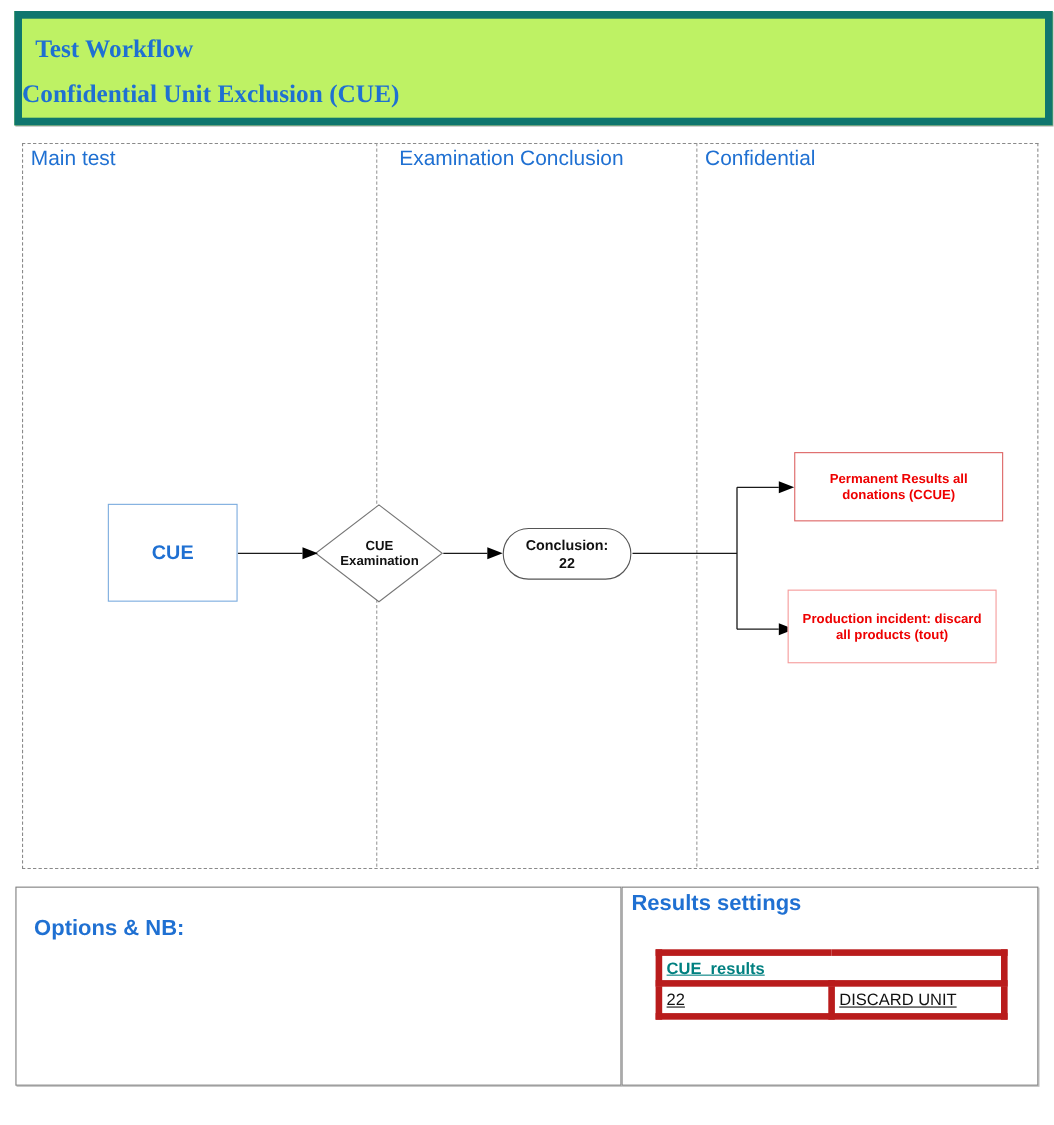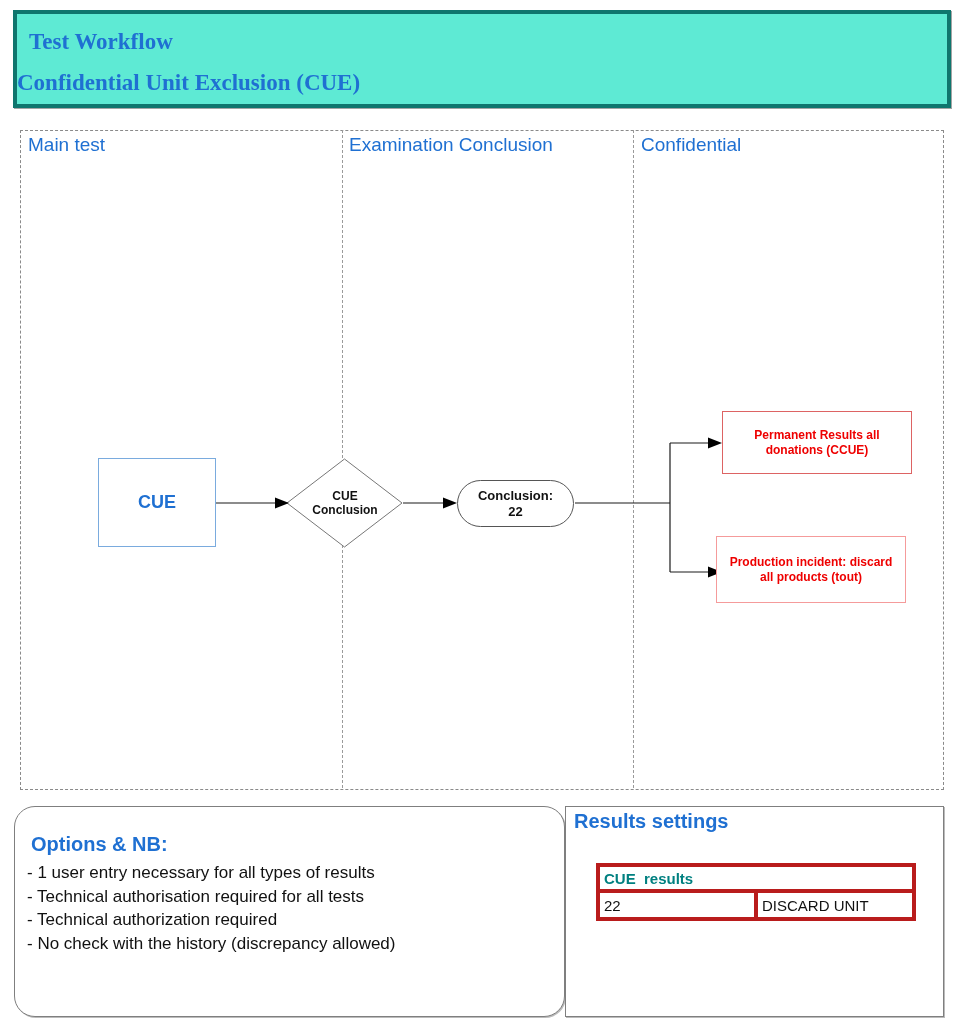--- a/index.html
+++ b/index.html
@@ -1,40 +1,40 @@
 <!DOCTYPE html>
 <html><head>
 <meta charset="utf-8">
 <style>
   html,body{margin:0;padding:0;background:#fff;}
   .page{position:relative;width:958px;height:1023px;background:#fff;
         font-family:"Liberation Sans",sans-serif;overflow:hidden;}
 
   
   .header-box{position:absolute;left:13px;top:10px;width:930px;height:90px;
-              background:#5eead4;border:4px solid #0f766e;
+              background:#bef264;border:7px solid #0f766e;
               box-shadow:1px 1px 0 rgba(90,90,90,.55);}
   .title-left{position:absolute;left:12px;top:15px;
               font-family:"Liberation Serif",serif;font-weight:bold;
               font-size:23px;color:#1f70d2;}
   .title-center{position:absolute;left:0;top:56px;width:100%;text-align:left;
               font-family:"Liberation Serif",serif;font-weight:bold;
               font-size:23px;color:#1f70d2;}
 
   
   .swimlane{position:absolute;left:20px;top:130px;width:922px;height:658px;
             border:1px dashed #8a8a8a;z-index:0;}
   .lane-divider{position:absolute;top:130px;height:658px;width:0;
             border-left:1px dashed #9a9a9a;z-index:0;}
   .divider-1{left:342px;}
   .divider-2{left:633px;}
   .lane-label{position:absolute;top:134px;font-weight:normal;font-size:19px;
             color:#1f70d2;z-index:3;}
   .lane-label-1{left:28px;}
-  .lane-label-2{left:349px;}
+  .lane-label-2{left:363px;}
   .lane-label-3{left:641px;}
 
   
   .flow-svg{position:absolute;left:0;top:0;width:958px;height:1023px;z-index:1;
             pointer-events:none;}
 
   
   .node{position:absolute;z-index:2;display:flex;align-items:center;
         justify-content:center;text-align:center;background:#fff;box-sizing:border-box;}
   .node-cue{left:98px;top:458px;width:118px;height:89px;
@@ -42,35 +42,35 @@
   .node-decision-label{left:289px;top:460px;width:112px;height:86px;
         background:transparent;font-weight:bold;font-size:12px;line-height:14px;color:#111;}
   .node-stadium{left:457px;top:480px;width:117px;height:47px;border:1px solid #555;
         border-radius:24px;font-weight:bold;font-size:13px;line-height:16px;color:#111;justify-content:center;}
   .node-consequence{width:190px;padding:0 9px;font-weight:bold;font-size:12px;
         line-height:15px;color:#ee0000;}
   .node-consequence-1{left:722px;top:411px;height:63px;border:1px solid #dd6363;}
   .node-consequence-2{left:716px;top:536px;height:67px;border:1px solid #f59b9b;}
 
   
-  .panel{position:absolute;top:806px;height:211px;border:1px solid #7f7f7f;
+  .panel{position:absolute;top:806px;height:181px;border:1px solid #7f7f7f;
          box-sizing:border-box;background:#fff;z-index:2;
          box-shadow:1px 1px 0 rgba(120,120,120,.5);}
-  .panel-options{left:14px;width:551px;border-radius:21px;}
+  .panel-options{left:14px;width:551px;}
   .panel-results{left:565px;width:379px;}
   .options-heading{position:absolute;left:16px;top:26px;font-weight:bold;
          font-size:20px;color:#1f70d2;}
   .options-list{position:absolute;left:12px;top:54px;right:6px;}
   .option-item{font-size:17px;line-height:23.5px;color:#111;}
   .results-heading{position:absolute;left:8px;top:3px;font-weight:bold;
          font-size:20px;color:#1f70d2;}
   .results-table{position:absolute;left:30px;top:56px;width:320px;
          border-collapse:collapse;table-layout:fixed;}
-  .results-table td{border:4px solid #b91c1c;font-size:15px;padding:1px 4px;
-         color:#111;white-space:pre;overflow:hidden;}
+  .results-table td{border:6px solid #b91c1c;font-size:15px;padding:1px 4px;
+         color:#111;white-space:pre;overflow:hidden;text-decoration:underline;}
   .results-table .th{font-weight:bold;color:#008080;height:20px;}
   .results-table .c1{width:94px;}
   .results-table .row td{height:22px;}
 </style>
 </head>
 <body>
 
 <div class="page">
 
   <div class="header-box">
@@ -101,42 +101,36 @@
       <polygon points="722,443 708,437.5 708,448.5"></polygon>
       <polygon points="722,572 708,566.5 708,577.5"></polygon>
     </g>
   </svg>
 
   <div class="node node-cue">CUE</div>
 
   <div class="node node-decision-label">
     <div>
       <div>CUE</div>
-      <div>Conclusion</div>
+      <div>Examination</div>
     </div>
   </div>
 
   <div class="node node-stadium">
     <div>
       <div>Conclusion:</div>
       <div>22</div>
     </div>
   </div>
 
   <div class="node node-consequence node-consequence-1">Permanent Results all donations (CCUE)</div>
   <div class="node node-consequence node-consequence-2">Production incident: discard all products (tout)</div>
 
   <div class="panel panel-options">
     <div class="options-heading">Options &amp; NB:</div>
-    <div class="options-list">
-      <div class="option-item">- 1 user entry necessary for all types of results</div>
-      <div class="option-item">- Technical authorisation required for all tests</div>
-      <div class="option-item">- Technical authorization required</div>
-      <div class="option-item">- No check with the history (discrepancy allowed)</div>
-    </div>
   </div>
 
   <div class="panel panel-results">
     <div class="results-heading">Results settings</div>
     <table class="results-table">
       <tbody>
           <tr>
         <td class="th" colspan="2">CUE  results</td>
       </tr>
       <tr class="row">

